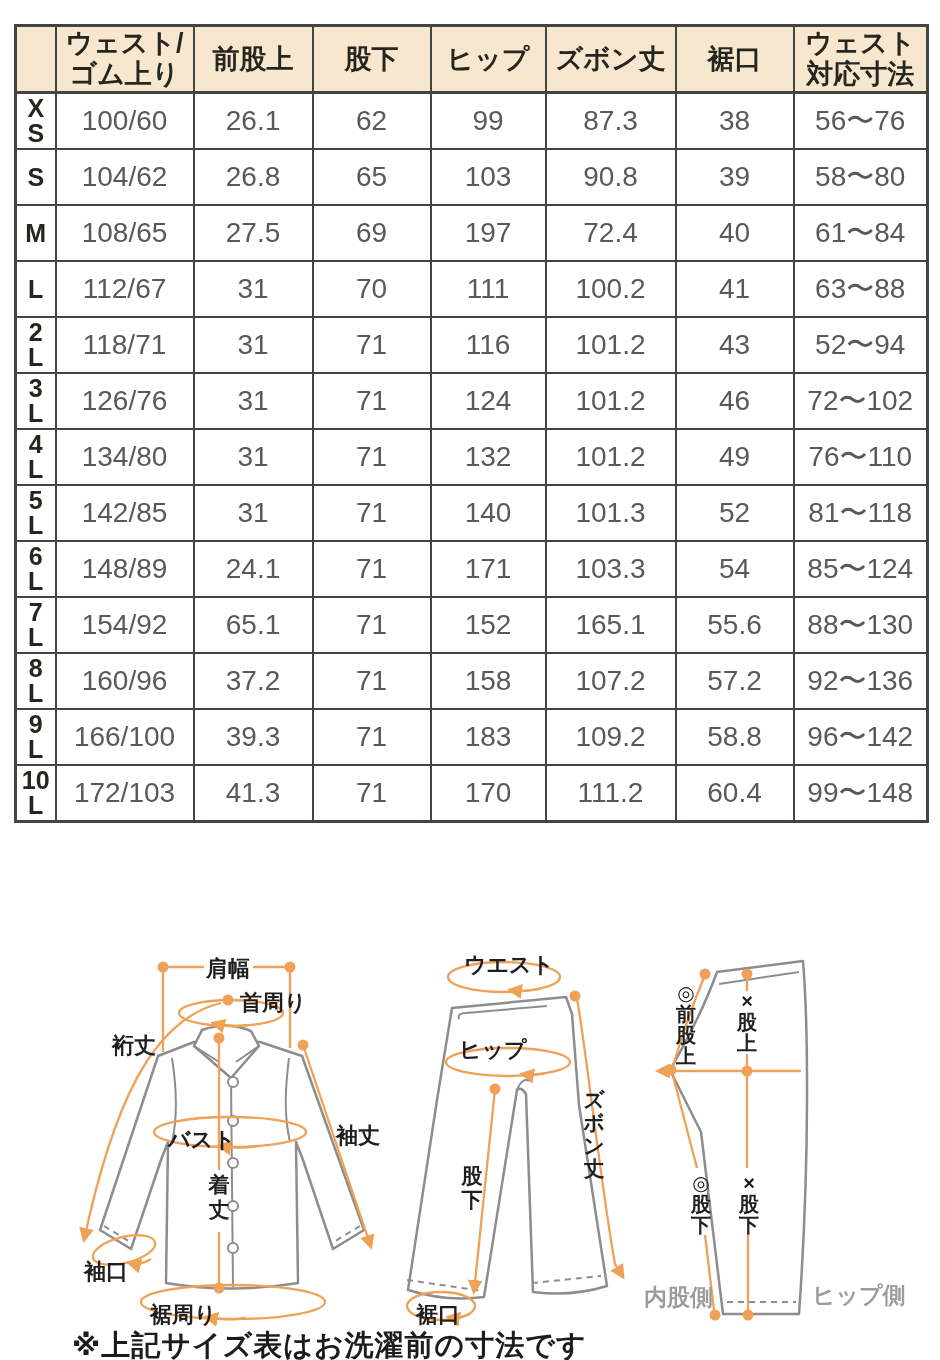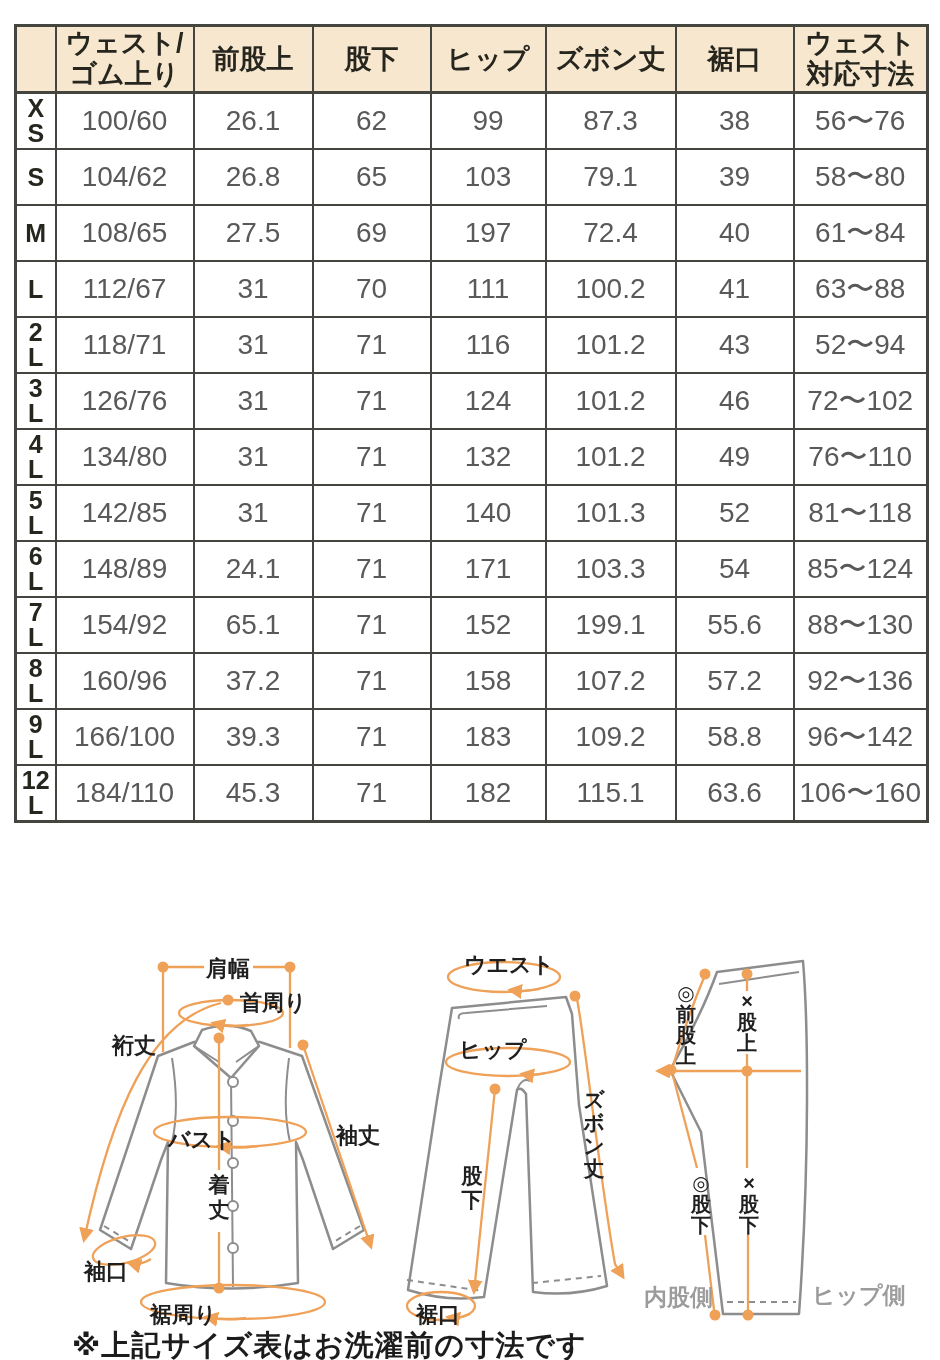--- a/index.html
+++ b/index.html
@@ -84,21 +84,21 @@
         <td>87.3</td>
         <td>38</td>
         <td>56〜76</td>
       </tr>
       <tr>
         <th class="size-cell">S</th>
         <td>104/62</td>
         <td>26.8</td>
         <td>65</td>
         <td>103</td>
-        <td>79.1</td>
+        <td>90.8</td>
         <td>39</td>
         <td>58〜80</td>
       </tr>
       <tr>
         <th class="size-cell">M</th>
         <td>108/65</td>
         <td>27.5</td>
         <td>69</td>
         <td>197</td>
         <td>72.4</td>
@@ -170,21 +170,21 @@
         <td>54</td>
         <td>85〜124</td>
       </tr>
       <tr>
         <th class="size-cell">7
 L</th>
         <td>154/92</td>
         <td>65.1</td>
         <td>71</td>
         <td>152</td>
-        <td>199.1</td>
+        <td>165.1</td>
         <td>55.6</td>
         <td>88〜130</td>
       </tr>
       <tr>
         <th class="size-cell">8
 L</th>
         <td>160/96</td>
         <td>37.2</td>
         <td>71</td>
         <td>158</td>
@@ -197,29 +197,29 @@
 L</th>
         <td>166/100</td>
         <td>39.3</td>
         <td>71</td>
         <td>183</td>
         <td>109.2</td>
         <td>58.8</td>
         <td>96〜142</td>
       </tr>
       <tr>
-        <th class="size-cell">12
-L</th>
-        <td>184/110</td>
-        <td>45.3</td>
-        <td>71</td>
-        <td>182</td>
-        <td>115.1</td>
-        <td>63.6</td>
-        <td>106〜160</td>
+        <th class="size-cell">10
+L</th>
+        <td>172/103</td>
+        <td>41.3</td>
+        <td>71</td>
+        <td>170</td>
+        <td>111.2</td>
+        <td>60.4</td>
+        <td>99〜148</td>
       </tr>
     </tbody>
 </table>
 
 <svg class="diagram" viewBox="0 945 940 415">
   <defs>
     <marker id="arr" viewBox="0 0 10 10" refX="8" refY="5" markerWidth="6.5" markerHeight="6.5" orient="auto-start-reverse">
       <path d="M0,0 L10,5 L0,10 Z" fill="#efa158"></path>
     </marker>
   </defs>

